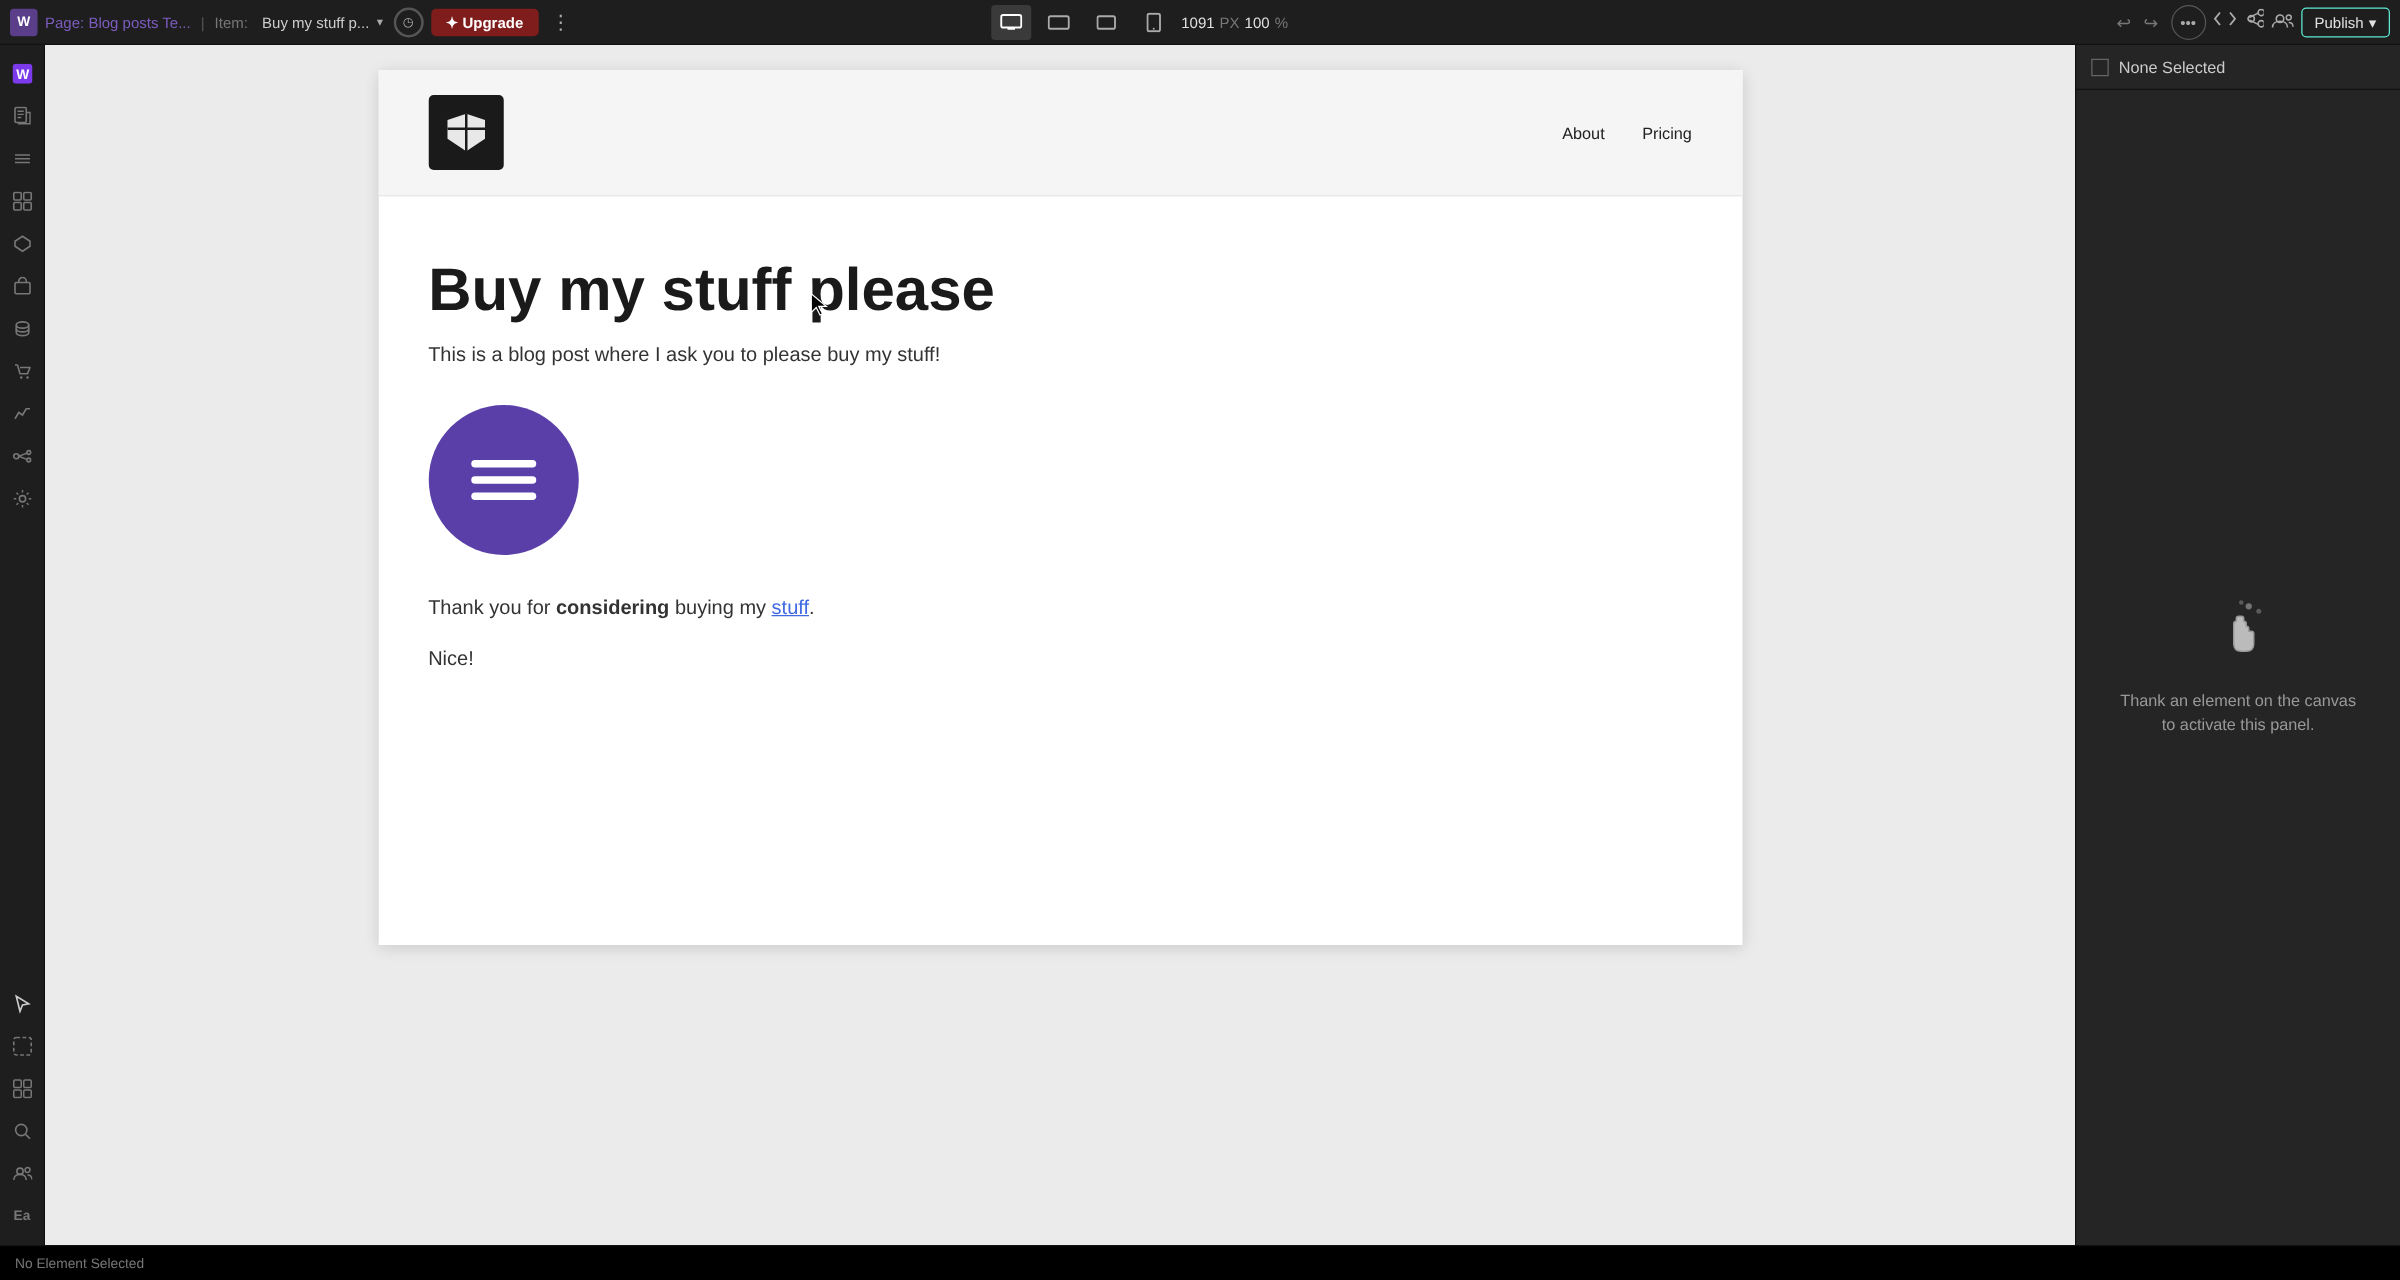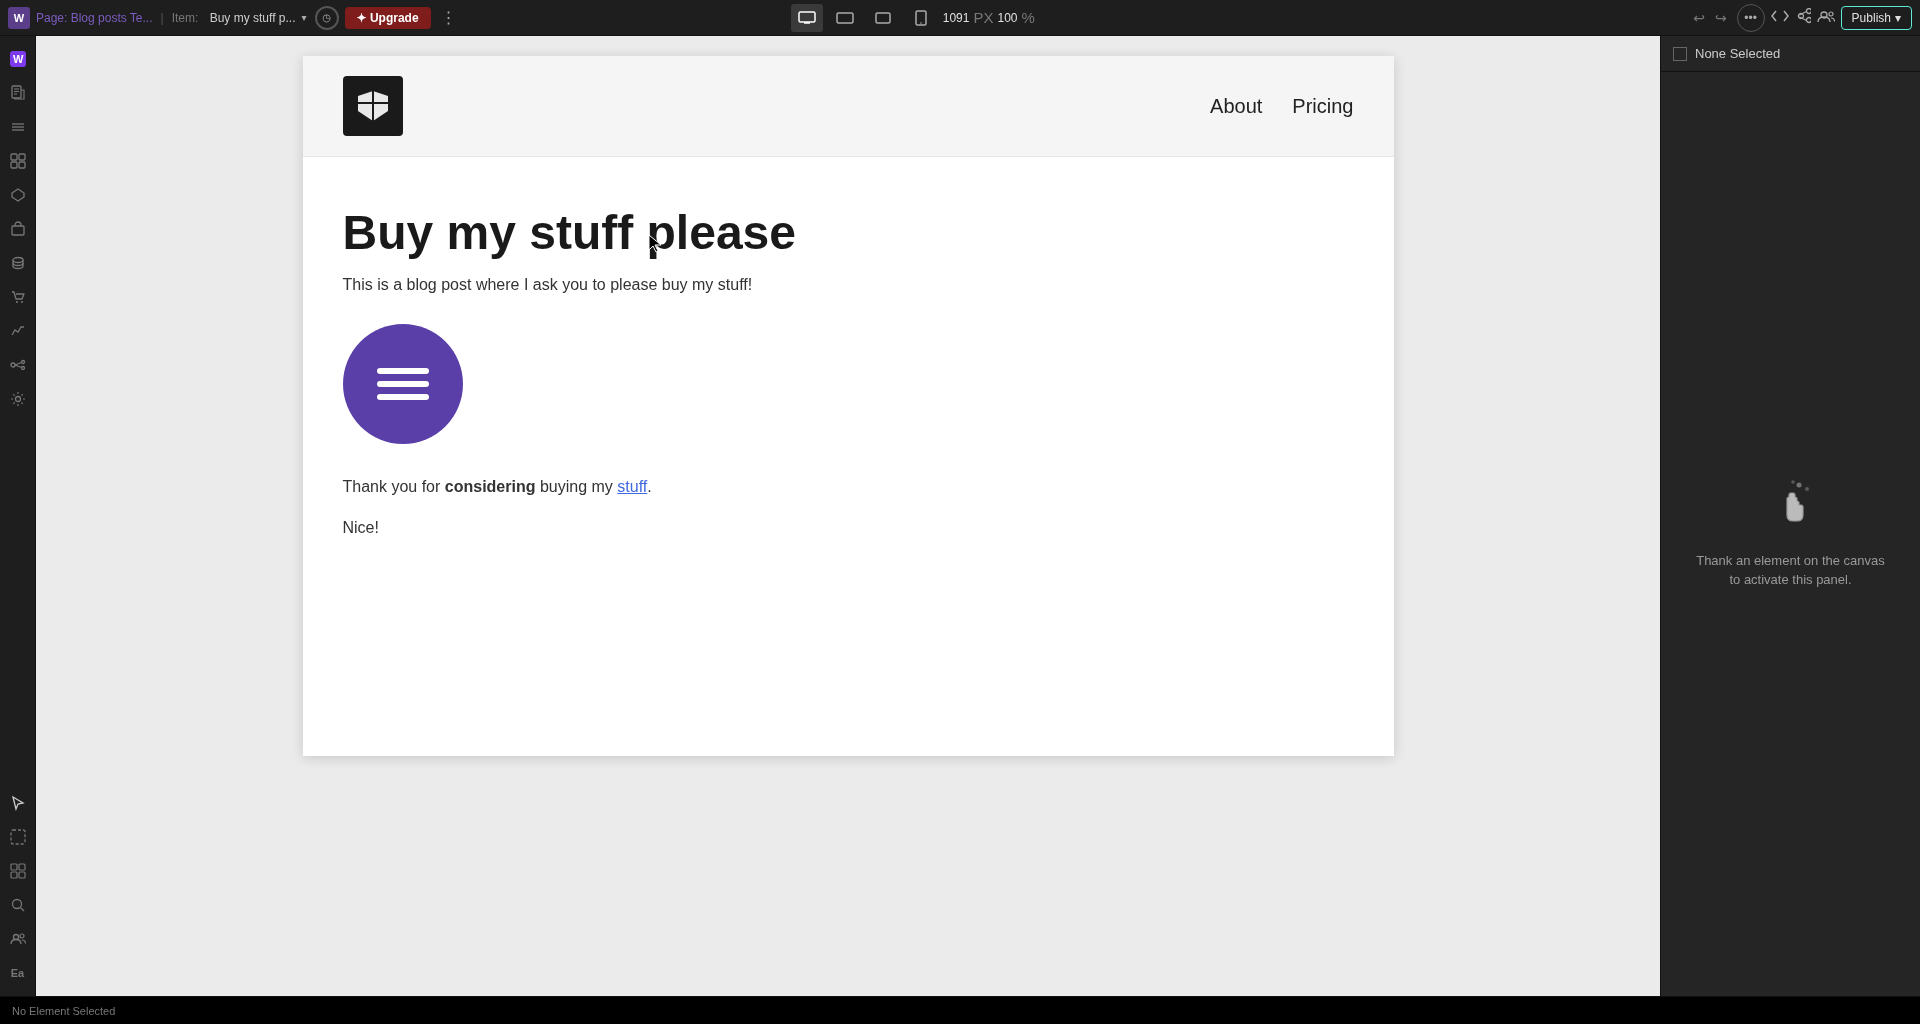--- a/index.html
+++ b/index.html
@@ -48,21 +48,21 @@
 
     .top-bar-center { display: flex; align-items: center; gap: 6px; margin-left: auto; margin-right: auto; }
     .view-btn {
       background: none; border: none; color: #aaa; cursor: pointer;
       width: 32px; height: 28px; display: flex; align-items: center; justify-content: center;
       border-radius: 3px; font-size: 16px;
     }
     .view-btn.active { background: #3a3a3a; color: white; }
     .dimension-display { display: flex; align-items: center; gap: 4px; color: #aaa; font-size: 12px; }
     .dim-value { color: #e0e0e0; font-size: 12px; }
-    .dim-unit { color: #777; font-size: 15px; }
+    .dim-unit { color: #777; font-size: 12px; }
 
     .top-bar-right { display: flex; align-items: center; gap: 6px; margin-left: auto; }
     .undo-redo { display: flex; gap: 2px; }
     .undo-btn, .redo-btn {
       background: none; border: none; color: #777; cursor: pointer;
       font-size: 14px; padding: 2px 4px;
     }
     .more-circle {
       width: 28px; height: 28px; border-radius: 50%; border: 1.5px solid #555;
       display: flex; align-items: center; justify-content: center;
@@ -130,21 +130,21 @@
       border-bottom: 1px solid #e8e8e8;
     }
     .site-logo {
       width: 60px; height: 60px;
       background: #1a1a1a;
       border-radius: 4px;
       display: flex; align-items: center; justify-content: center;
     }
     .site-logo svg { width: 40px; height: 40px; }
     .site-nav-links { display: flex; gap: 30px; }
-    .site-nav-link { color: #222; font-size: 20px; text-decoration: none; cursor: pointer; }
+    .site-nav-link { color: #222; font-size: 13px; text-decoration: none; cursor: pointer; }
 
     .site-content { padding: 50px 40px; }
     .blog-title {
       font-size: 48px;
       font-weight: 700;
       color: #1a1a1a;
       margin-bottom: 16px;
       line-height: 1.1;
     }
     .blog-subtitle {

